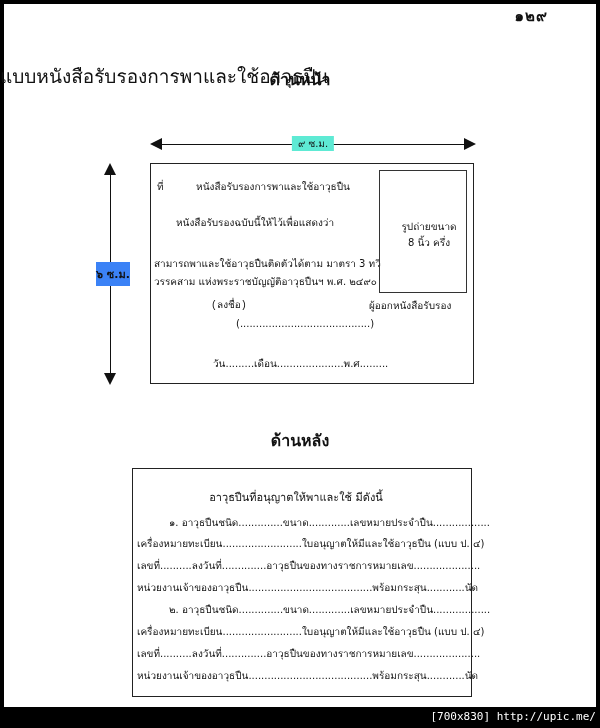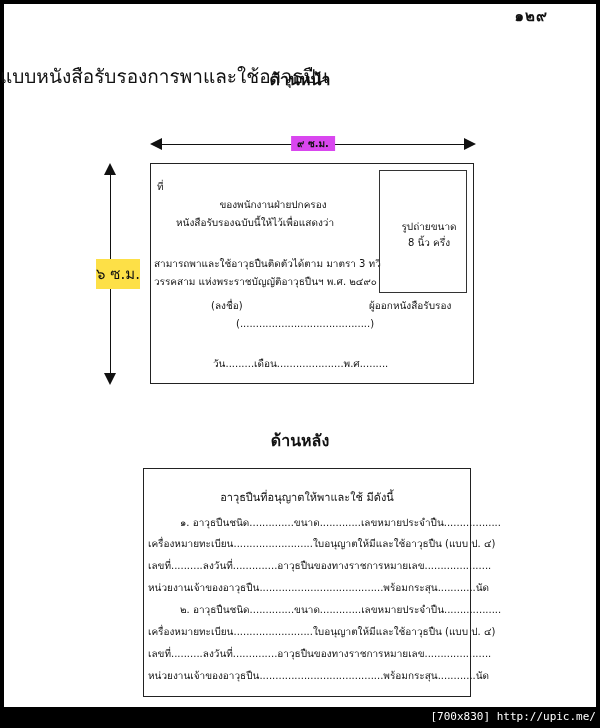--- a/index.html
+++ b/index.html
@@ -6,30 +6,30 @@
   body{width:600px;height:728px;background:#000;position:relative;overflow:hidden;font-family:"DejaVu Sans",sans-serif;color:#111;}
   .page{position:absolute;left:4px;top:4px;width:592px;height:703px;background:#fff;}
   .pagenum{position:absolute;right:52px;top:4px;font-size:15px;font-weight:bold;letter-spacing:1px;}
   .title{position:absolute;left:0;width:600px;top:37px;font-size:19px;font-weight:normal;margin-top:24px;}
   .sub{position:absolute;left:0;width:600px;text-align:center;font-size:16px;font-weight:bold;}
   .hdim{position:absolute;left:150px;top:138px;width:326px;height:12px;}
   .hdim .line{position:absolute;left:10px;right:10px;top:6px;border-top:1.5px solid #111;}
   .hdim .ah{position:absolute;top:0;width:0;height:0;border-top:6px solid transparent;border-bottom:6px solid transparent;}
   .hdim .ah.l{left:0;border-right:12px solid #111;}
   .hdim .ah.r{right:0;border-left:12px solid #111;}
-  .hdim .lbl{position:absolute;left:50%;top:-2px;transform:translateX(-50%);background:#d946ef;padding:0 6px;font-size:10px;font-weight:bold;}
+  .hdim .lbl{position:absolute;left:50%;top:-2px;transform:translateX(-50%);background:#5eead4;padding:0 6px;font-size:10px;font-weight:normal;}
   .vdim{position:absolute;left:104px;top:163px;width:12px;height:222px;}
   .vdim .line{position:absolute;top:10px;bottom:10px;left:5.5px;border-left:1.5px solid #111;}
   .vdim .ah{position:absolute;left:0;width:0;height:0;border-left:6px solid transparent;border-right:6px solid transparent;}
   .vdim .ah.t{top:0;border-bottom:12px solid #111;}
   .vdim .ah.b{bottom:0;border-top:12px solid #111;}
-  .vdim .lbl{position:absolute;left:-8px;top:50%;transform:translateY(-50%);background:#fde047;padding:3px 0;font-size:15px;font-weight:normal;white-space:nowrap;}
+  .vdim .lbl{position:absolute;left:-8px;top:50%;transform:translateY(-50%);background:#3b82f6;padding:3px 0;font-size:11px;font-weight:bold;white-space:nowrap;}
   .card{position:absolute;border:1.5px solid #222;background:#fff;}
   .front{left:150px;top:163px;width:322px;height:219px;}
-  .back{left:143px;top:468px;width:326px;height:227px;}
+  .back{left:132px;top:468px;width:326px;height:227px;padding-left:12px;}
   .photo{position:absolute;left:228px;top:6px;width:86px;height:121px;border:1.5px solid #333;}
   .photo .pt{position:absolute;left:12px;right:0;top:48px;text-align:center;font-size:10px;line-height:16px;}
   .t{position:absolute;font-size:10px;white-space:nowrap;line-height:14px;}
   .c{text-align:center;}
   .back .t{font-size:10px;}
   .bottombar{position:absolute;left:0;right:0;top:707px;height:21px;background:#000;}
   .watermark{position:absolute;right:4px;top:710px;color:#fff;font-size:11px;font-family:"DejaVu Sans Mono",monospace;}
 </style>
 </head>
 <body>
@@ -49,25 +49,25 @@
 
 <div class="vdim">
   <div class="line"></div>
   <div class="ah t"></div>
   <div class="ah b"></div>
   <span class="lbl">๖ ซ.ม.</span>
 </div>
 
 <div class="card front">
   <div class="t" style="left:6px;top:16px;">ที่</div>
-  <div class="t c" style="left:22px;width:200px;top:34px;">ของพนักงานฝ่ายปกครอง</div>
+  <div class="t c" style="left:22px;width:200px;top:16px;">หนังสือรับรองการพาและใช้อาวุธปืน</div>
   <div class="t c" style="left:4px;width:200px;top:52px;">หนังสือรับรองฉบับนี้ให้ไว้เพื่อแสดงว่า</div>
   <div class="t" style="left:3px;top:93px;">สามารถพาและใช้อาวุธปืนติดตัวได้ตาม มาตรา 3 ทวิ</div>
   <div class="t" style="left:3px;top:111px;">วรรคสาม แห่งพระราชบัญญัติอาวุธปืนฯ พ.ศ. ๒๔๙๐</div>
-  <div class="t" style="left:60px;top:135px;">(ลงชื่อ)</div>
+  <div class="t" style="left:60px;top:135px;font-family:Liberation Mono, monospace;">(ลงชื่อ)</div>
   <div class="t" style="left:218px;top:135px;">ผู้ออกหนังสือรับรอง</div>
   <div class="t" style="left:85px;top:153px;">(.........................................)</div>
   <div class="t" style="left:62px;top:193px;">วัน.........เดือน.....................พ.ศ.........</div>
   <div class="photo">
     <div class="pt">
       <div>รูปถ่ายขนาด</div>
       <div>8 นิ้ว ครึ่ง</div>
     </div>
   </div>
 </div>

